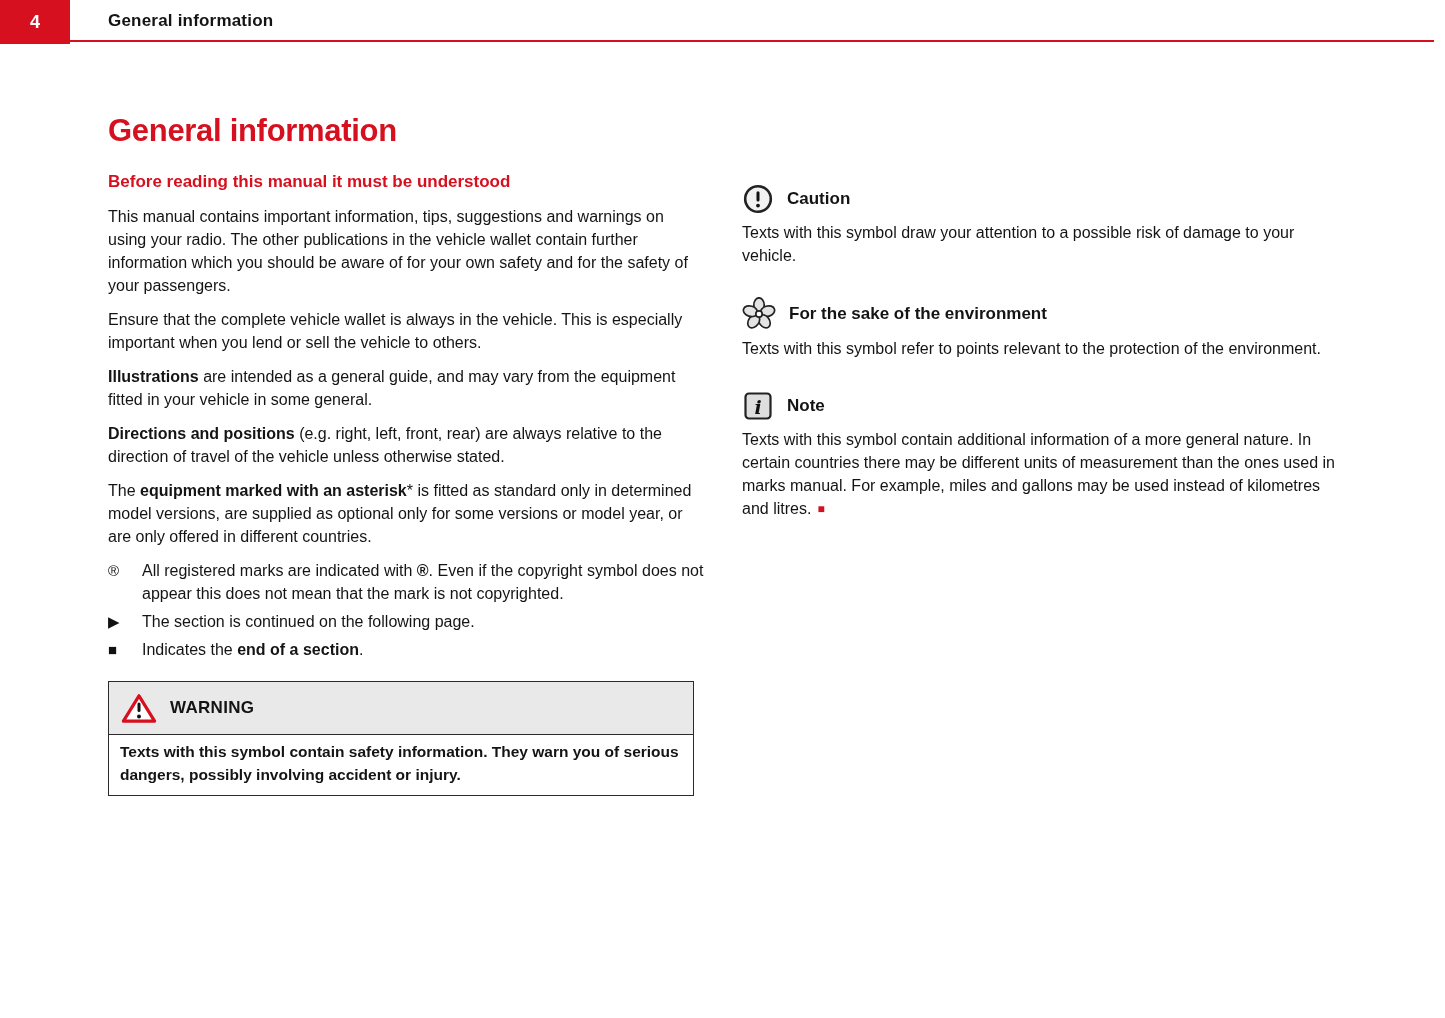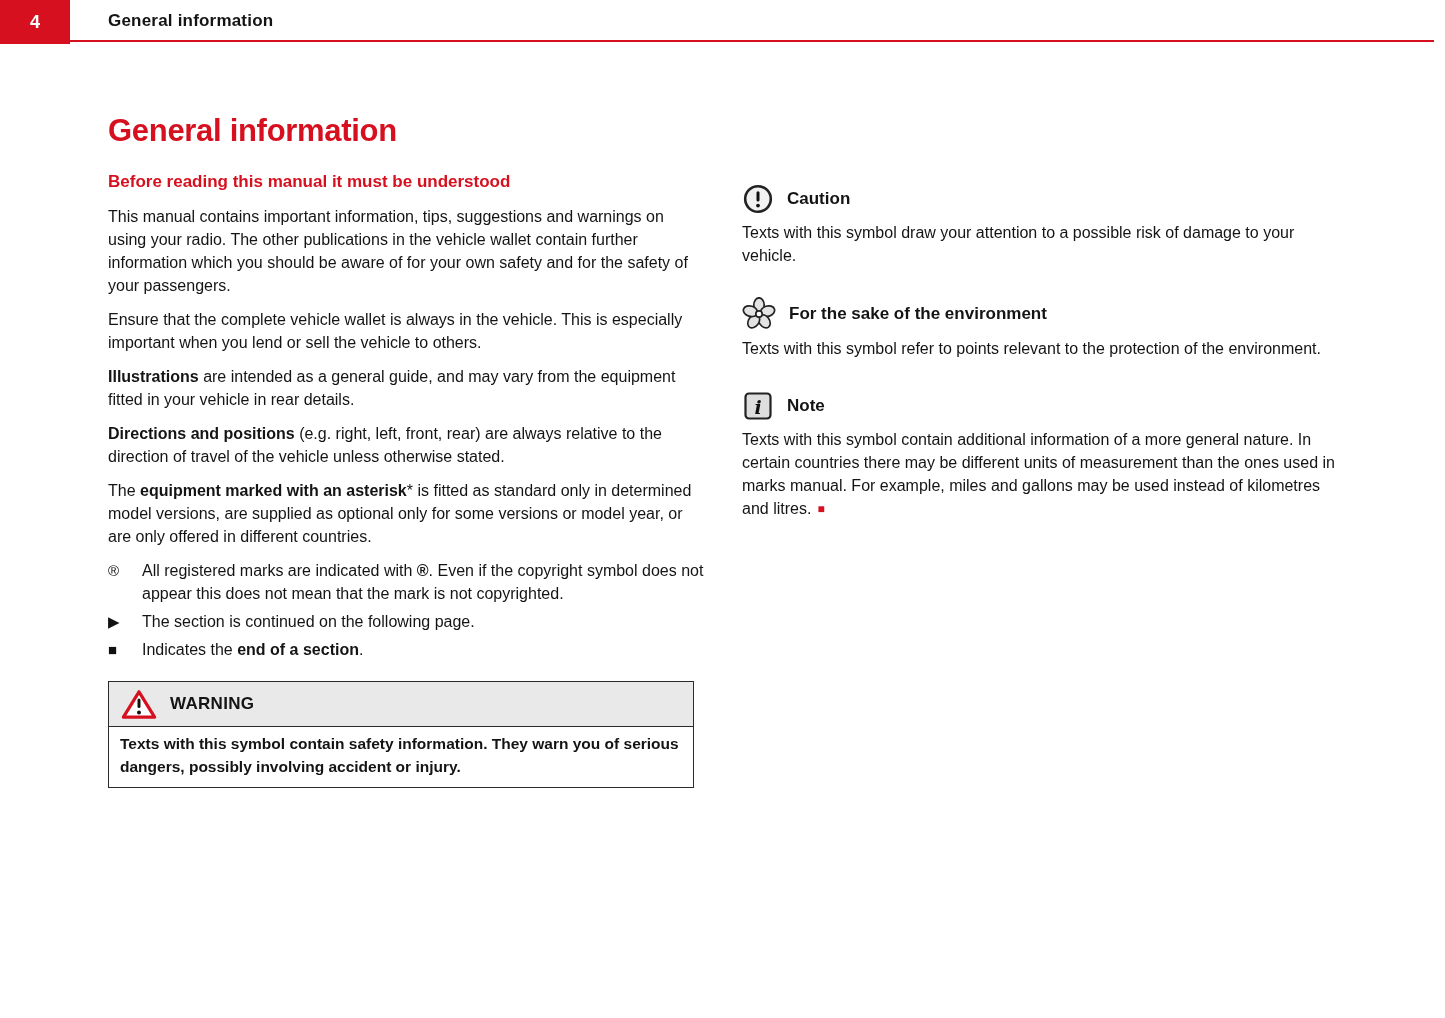--- a/index.html
+++ b/index.html
@@ -49,21 +49,21 @@
   .legend { list-style: none; margin: 5px 0 0; padding: 0; }
   .legend li { display: flex; margin: 0 0 5px; font-size: 16px; line-height: 23px; }
   .legend .marker { flex: 0 0 34px; font-size: 15px; color: #111; }
   .legend .legend-text { flex: 1 1 auto; }
 
   .warning-box { margin-top: 20px; width: 586px; border: 1px solid #2b2b2b; }
   .warning-head {
     display: flex; align-items: center; gap: 13px;
     background: var(--warn-bg, #e9e9e9);
     border-bottom: 1px solid #2b2b2b;
-    padding: 6px 12px; height: 45px;
+    padding: 6px 12px; height: 53px;
   }
   .warning-title { font-size: 17px; font-weight: bold; letter-spacing: 0.3px; }
   .warning-body {
     padding: 5px 11px 9px;
     font-weight: bold; font-size: 15.5px; line-height: 23px;
     background: #fff;
   }
 
   
   .right-col { position: absolute; left: 742px; top: 183px; width: 600px; }
@@ -88,21 +88,21 @@
   <div class="running-title">General information</div>
   <div class="header-rule"></div>
 
   <div class="left-col">
     <h1 class="page-title">General information</h1>
     <h2 class="intro-heading">Before reading this manual it must be understood</h2>
 
     <div>
         <p class="para"><span>This manual contains important information, tips, suggestions and warnings on using your radio. The other publications in the vehicle wallet contain further information which you should be aware of for your own safety and for the safety of your passengers.</span></p>
         <p class="para"><span>Ensure that the complete vehicle wallet is always in the vehicle. This is especially important when you lend or sell the vehicle to others.</span></p>
-        <p class="para"><span class="bold">Illustrations</span><span> are intended as a general guide, and may vary from the equipment fitted in your vehicle in rear details.</span></p>
+        <p class="para"><span class="bold">Illustrations</span><span> are intended as a general guide, and may vary from the equipment fitted in your vehicle in some general.</span></p>
         <p class="para"><span class="bold">Directions and positions</span><span> (e.g. right, left, front, rear) are always relative to the direction of travel of the vehicle unless otherwise stated.</span></p>
         <p class="para"><span>The </span><span class="bold">equipment marked with an asterisk</span><span>* is fitted as standard only in determined model versions, are supplied as optional only for some versions or model year, or are only offered in different countries.</span></p>
       </div>
 
     <ul class="legend">
         <li>
           <span class="marker">®</span>
           <span class="legend-text"><span>All registered marks are indicated with </span><span class="bold">®</span><span>. Even if the copyright symbol does not appear this does not mean that the mark is not copyrighted.</span></span>
         </li>
         <li>

